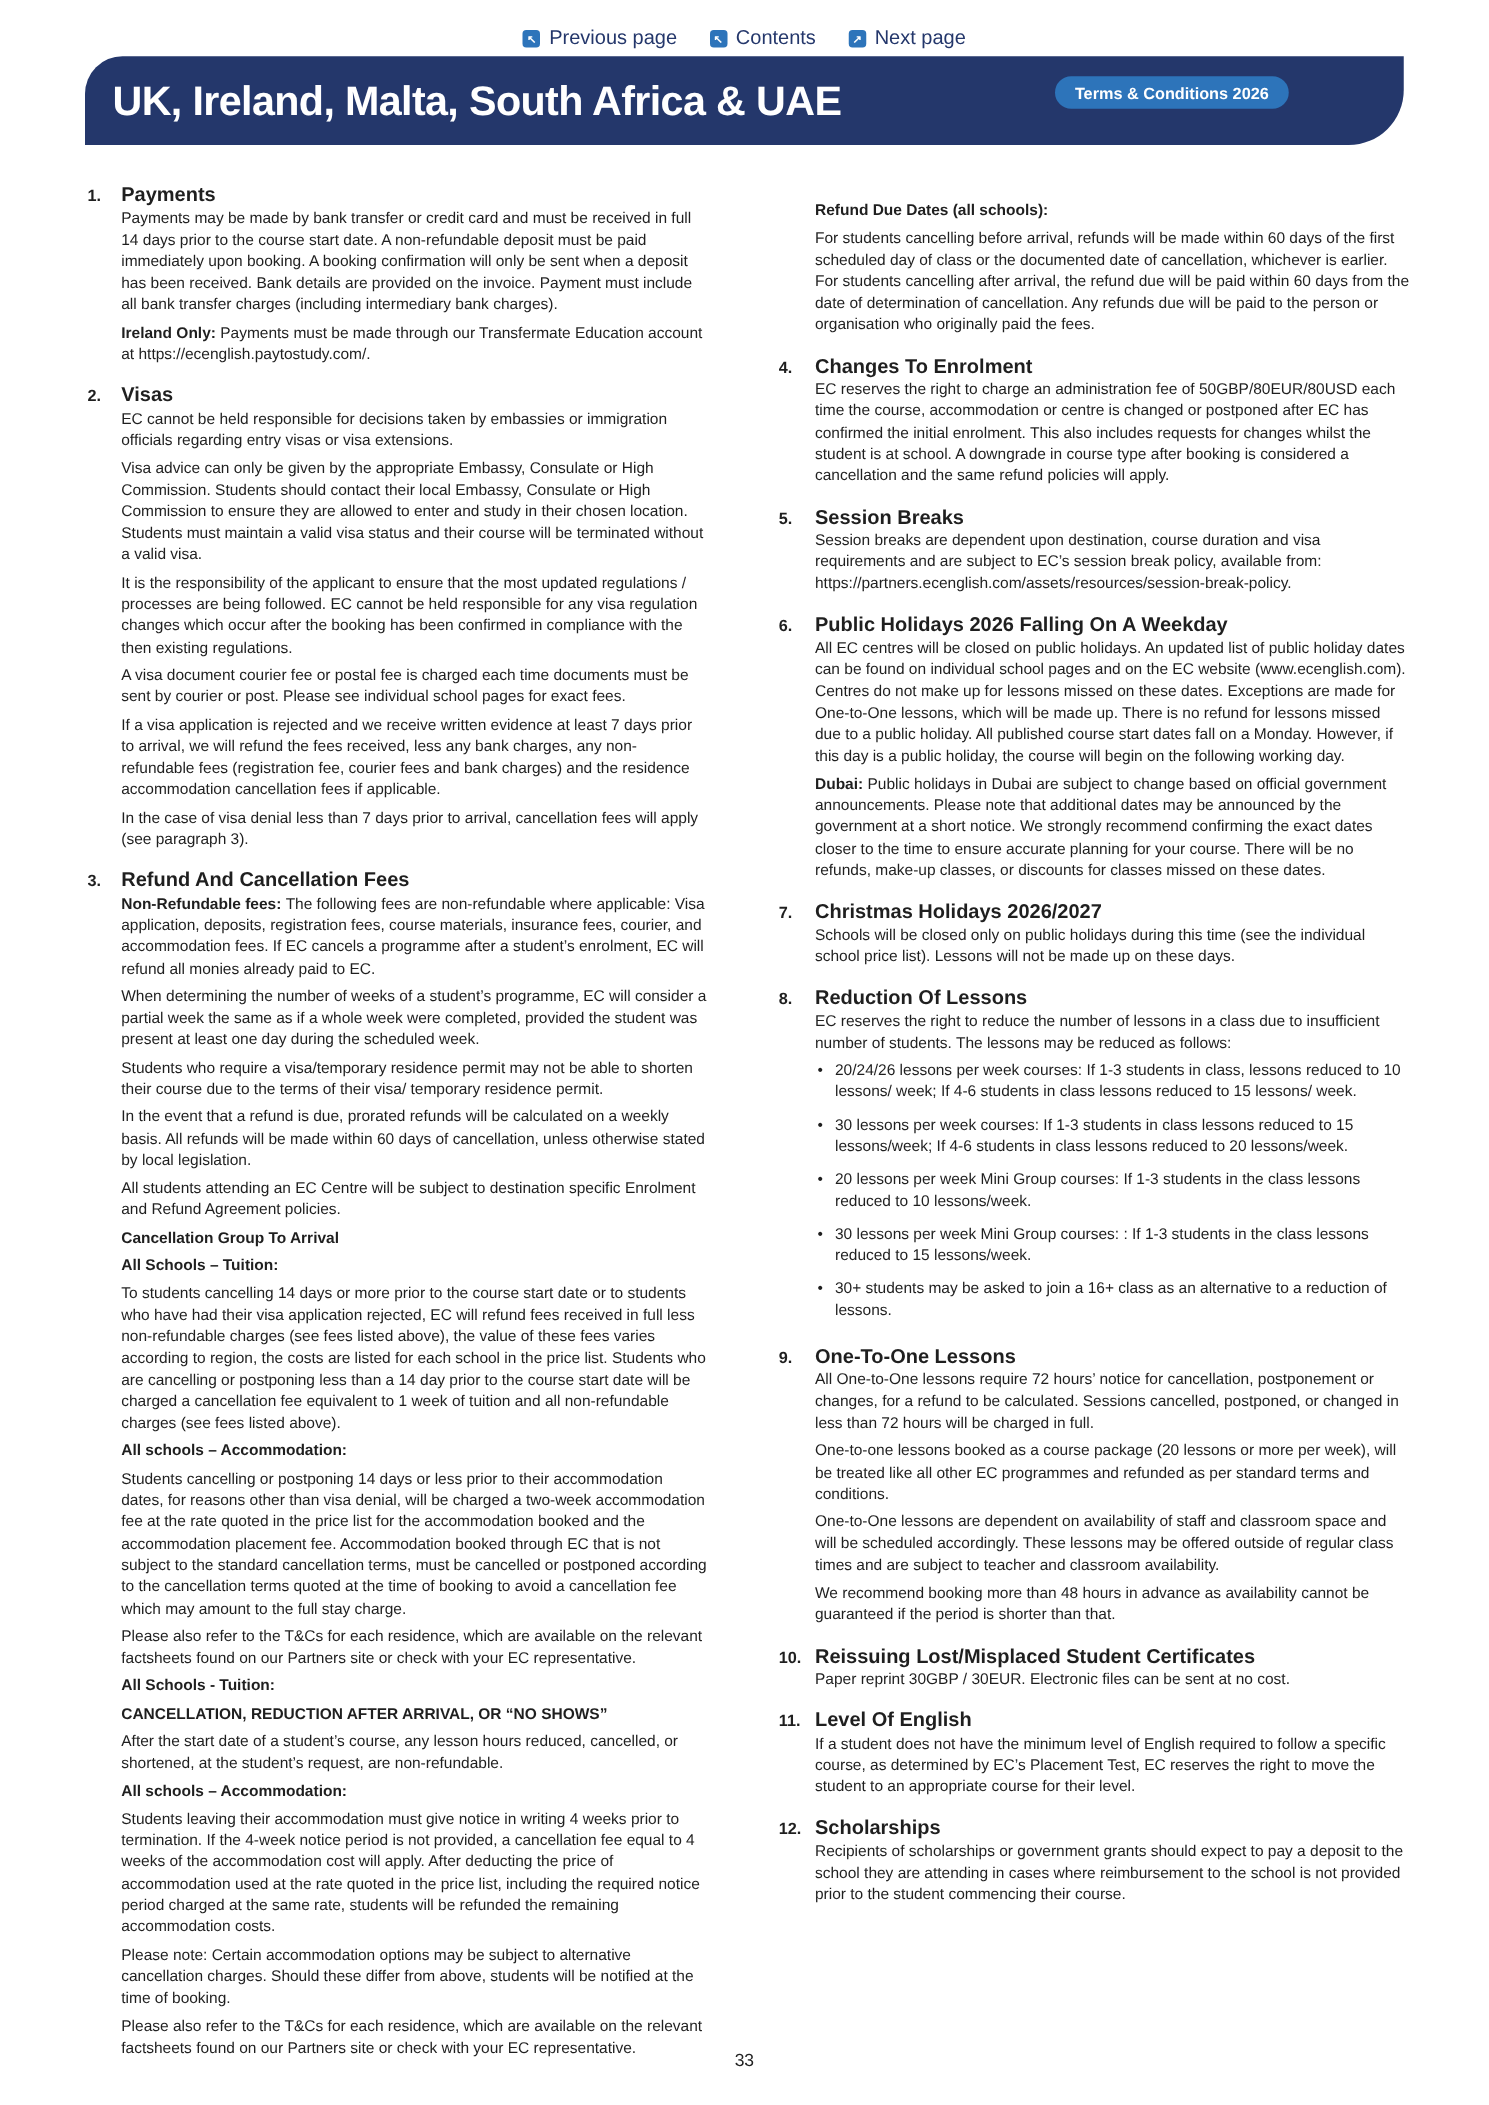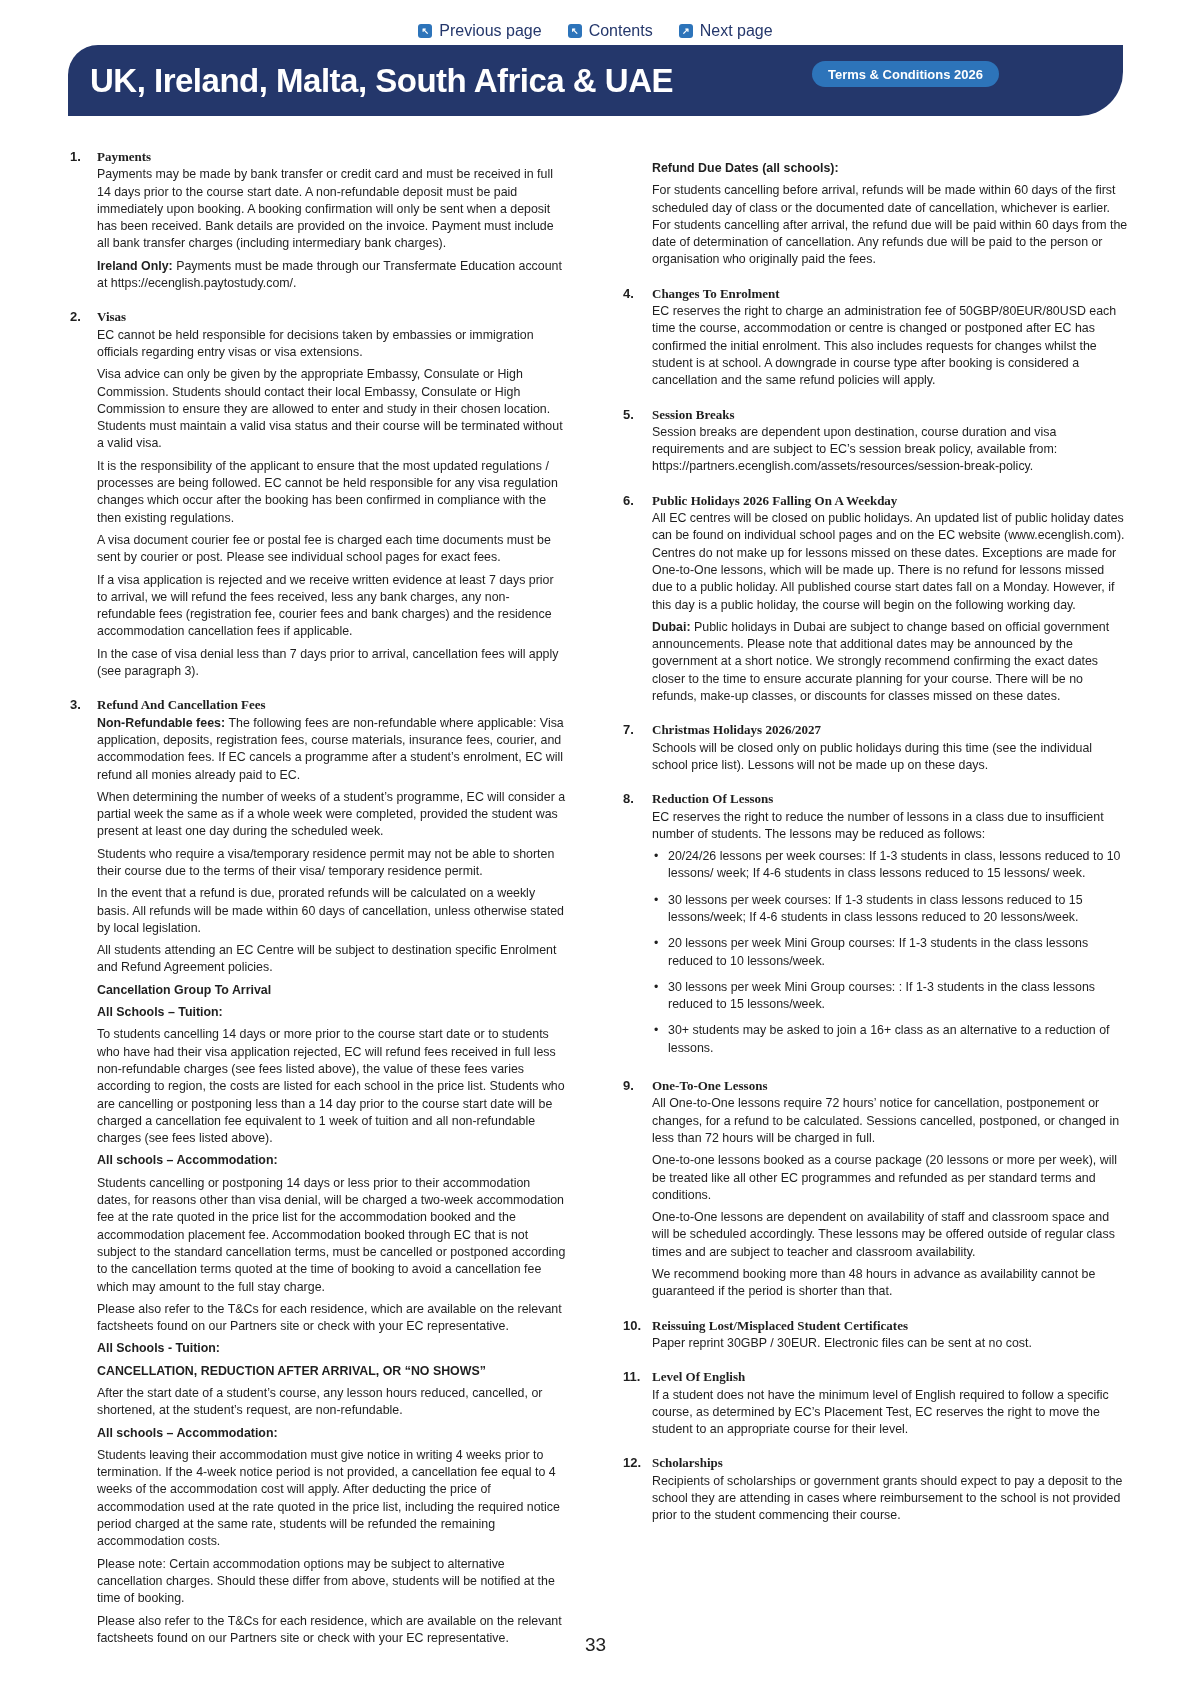--- a/index.html
+++ b/index.html
@@ -16,42 +16,42 @@
   .topnav{display:flex;justify-content:center;gap:26px;padding-top:22px;height:40px;}
   .navlink{display:flex;align-items:center;gap:7px;text-decoration:none;cursor:pointer;}
   .navicon{width:14px;height:14px;background:var(--blue);color:#fff;border-radius:3px;
     display:flex;align-items:center;justify-content:center;font-size:9px;line-height:1;font-weight:bold;}
   .navlabel{font-size:16px;font-weight:normal;color:var(--navy);}
 
   
   .banner{position:absolute;left:68px;top:45px;width:1055px;height:71px;background:var(--navy);
     border-radius:30px 0 44px 0;display:flex;align-items:center;padding-left:22px;}
   .banner h1{color:#fff;font-size:33px;font-weight:bold;letter-spacing:-0.5px;}
-  .badge{position:absolute;right:124px;top:16px;height:26px;background:var(--blue);color:#fff;
+  .badge{position:absolute;right:92px;top:16px;height:26px;background:var(--blue);color:#fff;
     border-radius:13px;display:flex;align-items:center;padding:0 16px;font-size:13px;font-weight:bold;}
 
   
   .content{position:absolute;left:0;top:148px;width:100%;display:flex;padding-left:70px;gap:56px;}
   .col{width:497px;flex:none;}
   .col-right{width:505px;margin-top:12px;}
 
   .section{display:flex;margin-bottom:11px;}
   .sec-num{flex:none;width:27px;font-size:13px;font-weight:bold;line-height:17.3px;}
   .col-right .sec-num{width:29px;}
   .sec-body{flex:1;min-width:0;}
-  .sec-title{font-size:13px;font-weight:bold;line-height:17.3px;margin-bottom:1px;font-family:Liberation Serif, serif;}
+  .sec-title{font-size:16px;font-weight:bold;line-height:17.3px;margin-bottom:1px;}
   .para{font-size:12.4px;line-height:17.3px;margin-bottom:5px;}
   .para strong{font-weight:bold;}
   .sub-h{font-weight:bold;}
   .bullets{margin-top:2px;}
   .bullet{display:flex;font-size:12.4px;line-height:17.3px;margin-bottom:9px;}
   .bullet .dot{flex:none;width:16px;padding-left:2px;}
   .bullet .btxt{flex:1;}
 
-  .pagenum{position:absolute;left:0;bottom:28px;width:100%;text-align:center;font-size:19px;color:#222;margin-top:16px;}
+  .pagenum{position:absolute;left:0;bottom:28px;width:100%;text-align:center;font-size:14px;color:#222;margin-top:16px;}
 </style>
 </head>
 <body>
 
 <div class="page">
 
   <div class="topnav">
     <a class="navlink">
       <span class="navicon">↖</span>
       <span class="navlabel">Previous page</span>

